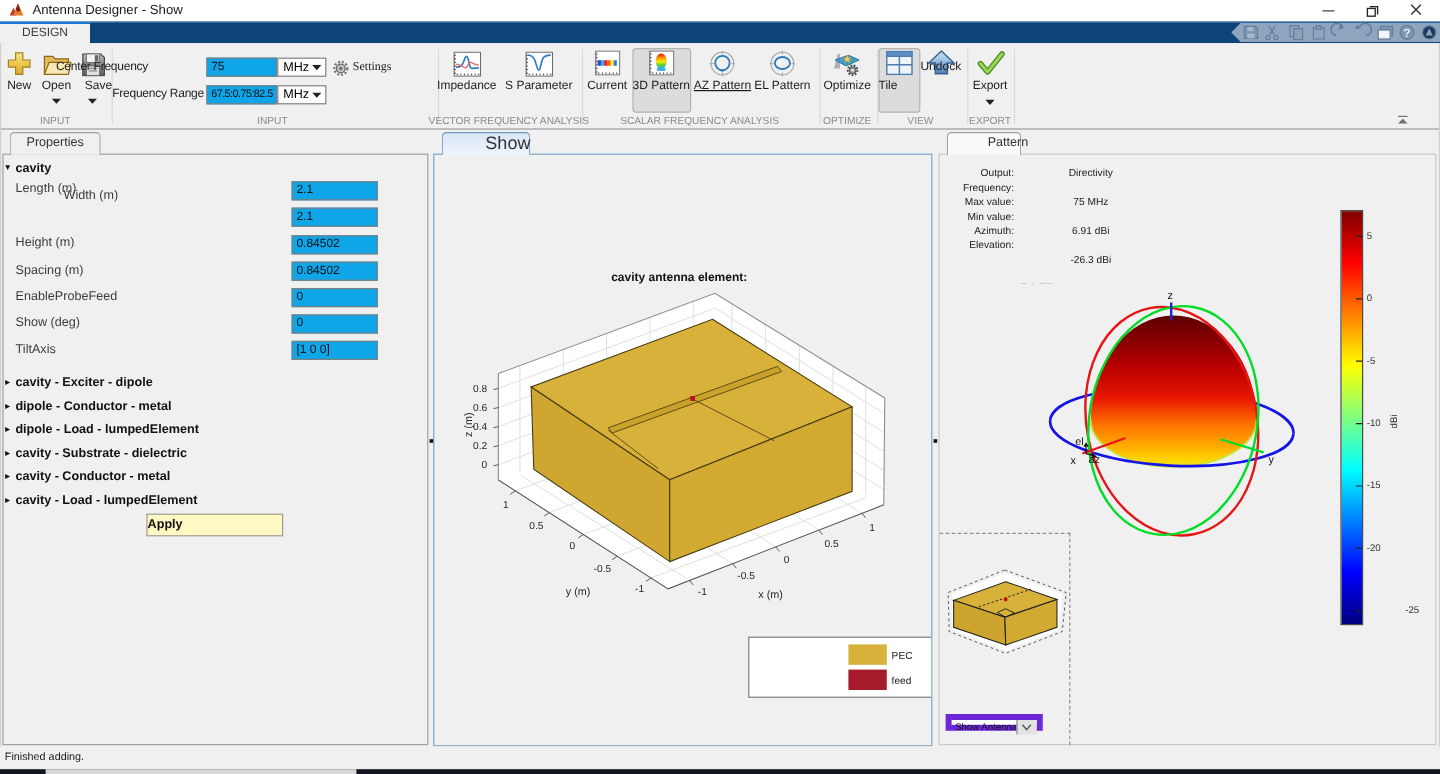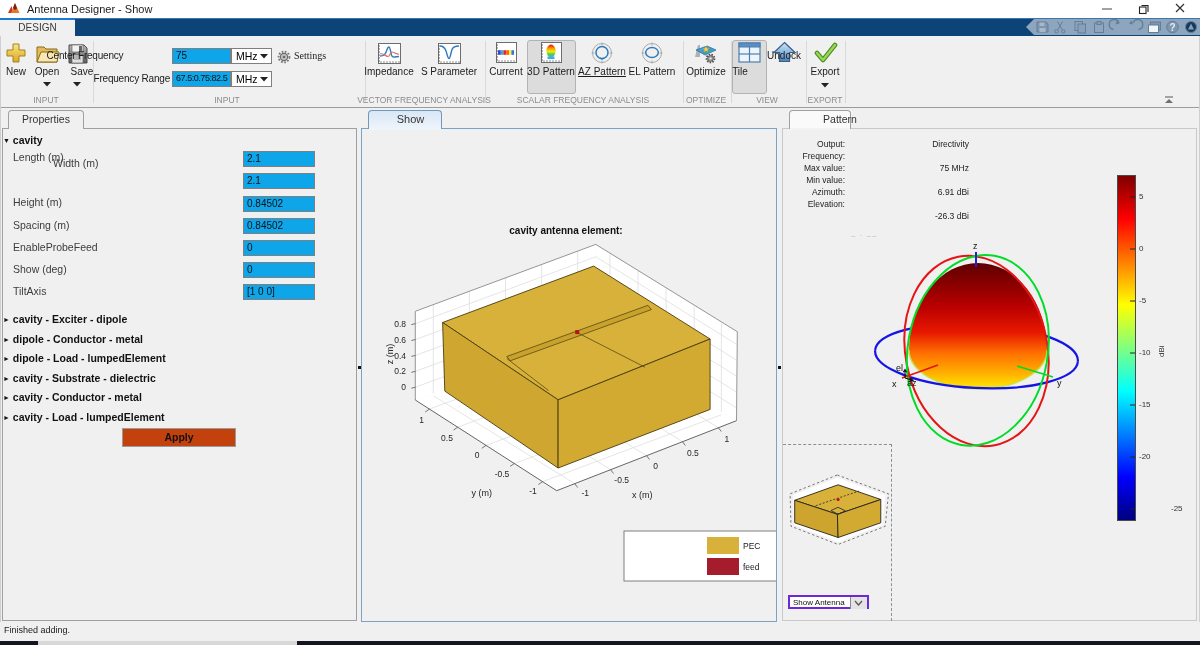--- a/index.html
+++ b/index.html
@@ -283,27 +283,27 @@
 <div class="fld" style="left:243px;top:218px;width:67px;height:14px;">0.84502</div>
 <div class="fld" style="left:243px;top:240px;width:67px;height:14px;">0</div>
 <div class="fld" style="left:243px;top:262px;width:67px;height:14px;">0</div>
 <div class="fld" style="left:243px;top:284px;width:67px;height:14px;">[1 0 0]</div>
 <div class="pbold" style="left:3px;top:313px;"><span class="tri">►</span> cavity - Exciter - dipole</div>
 <div class="pbold" style="left:3px;top:332.5px;"><span class="tri">►</span> dipole - Conductor - metal</div>
 <div class="pbold" style="left:3px;top:352px;"><span class="tri">►</span> dipole - Load - lumpedElement</div>
 <div class="pbold" style="left:3px;top:371.5px;"><span class="tri">►</span> cavity - Substrate - dielectric</div>
 <div class="pbold" style="left:3px;top:391px;"><span class="tri">►</span> cavity - Conductor - metal</div>
 <div class="pbold" style="left:3px;top:410.5px;"><span class="tri">►</span> cavity - Load - lumpedElement</div>
-<div class="ab" style="left:122px;top:428px;width:114px;height:19px;background:#c2410c;border:1px solid #9b9b9b;box-sizing:border-box;
-     font-size:10.5px;font-weight:bold;color:#111;text-align:center;line-height:17px;">Apply</div>
+<div class="ab" style="left:122px;top:428px;width:114px;height:19px;background:#fef9c3;border:1px solid #9b9b9b;box-sizing:border-box;
+     font-size:10.5px;font-weight:bold;color:#111;text-align:left;line-height:17px;">Apply</div>
 
 <div class="ab" style="left:361px;top:128px;width:416px;height:494px;border:1px solid #7ba3c6;box-sizing:border-box;background:#f0f0f0;"></div>
 <div class="ab" style="left:368px;top:110px;width:74px;height:19px;background:linear-gradient(#d9e7f6,#eef4fb);border:1px solid #6f99bc;border-bottom:none;border-radius:4px 4px 0 0;box-sizing:border-box;"></div>
 <div class="ab" style="left:369px;top:128px;width:72px;height:2px;background:#eef4fb;"></div>
-<div class="ab" style="left:368px;top:110px;width:74px;height:18px;font-size:11px;color:#333;text-align:center;padding-left:11px;box-sizing:border-box;line-height:19px;">Show</div>
+<div class="ab" style="left:368px;top:110px;width:74px;height:18px;font-size:15px;color:#333;text-align:right;padding-left:11px;box-sizing:border-box;line-height:19px;">Show</div>
 <svg class="ab" style="left:362px;top:110px" width="414" height="511" viewBox="0 0 414 511">
 
   <polygon points="53.3,201.3 233.8,134.4 233.8,223.1 53.3,290" fill="#ffffff" stroke="none"></polygon>
   <polygon points="233.8,134.4 375.3,221.7 374.5,310.7 233.8,223.1" fill="#ffffff" stroke="none"></polygon>
   <polygon points="53.3,290 233.8,223.1 374.5,310.7 194.7,380.7" fill="#ffffff" stroke="none"></polygon>
 
   <g stroke="#dedede" stroke-width="0.8" fill="none">
     <path d="M53.3 277.3 L233.8 210.4 L374.5 297.9"></path>
     <path d="M53.3 261.4 L233.8 194.5 L374.5 282"></path>
     <path d="M53.3 245.5 L233.8 178.6 L374.5 266.1"></path>
@@ -373,21 +373,21 @@
 <div class="ab" style="left:778px;top:366px;width:3px;height:3px;background:#111;"></div>
 <div class="ab" style="left:358px;top:366px;width:3px;height:3px;background:#111;"></div>
 
 <div class="ab" style="left:782px;top:128px;width:415px;height:493px;border:1px solid #c9c9c9;box-sizing:border-box;background:#f0f0f0;"></div>
 <div class="ab" style="left:789px;top:110px;width:62px;height:19px;background:#fafafa;border:1px solid #a0a0a0;border-bottom:none;border-radius:4px 4px 0 0;box-sizing:border-box;"></div>
 <div class="ab" style="left:790px;top:128px;width:60px;height:2px;background:#f3f3f3;"></div>
 <div class="ab" style="left:789px;top:110px;width:62px;height:18px;font-size:10.5px;color:#333;text-align:center;line-height:19px;margin-left:20px;">Pattern</div>
 
 <div class="ab" style="left:700px;top:138px;width:145px;text-align:right;font-size:8.5px;color:#222;line-height:12px;">
 Output:<br>Frequency:<br>Max value:<br>Min value:<br>Azimuth:<br>Elevation:</div>
-<div class="ab" style="left:849px;top:138px;width:120px;text-align:right;font-size:8.5px;color:#222;line-height:12px;">
+<div class="ab" style="left:849px;top:138px;width:120px;text-align:center;font-size:8.5px;color:#222;line-height:12px;">
 Directivity<br>&nbsp;<br>75 MHz<br>&nbsp;<br>6.91 dBi<br>&nbsp;<br>-26.3 dBi</div>
 <div class="ab" style="left:851px;top:231px;font-size:8px;color:#b9b9b9;letter-spacing:1px;">– · ––</div>
 
 <svg class="ab" style="left:843px;top:230px" width="250" height="230" viewBox="0 0 250 230">
   <defs>
     <linearGradient id="dome" x1="0" y1="0" x2="0" y2="1">
       <stop offset="0" stop-color="#5e0000"></stop>
         <stop offset="0.16" stop-color="#870000"></stop>
       <stop offset="0.35" stop-color="#bb0000"></stop>
         <stop offset="0.55" stop-color="#e81800"></stop>
@@ -446,21 +446,21 @@
 <svg class="ab" style="left:783px;top:460px" width="112" height="100" viewBox="0 0 112 100">
   <polygon points="54.4,17.4 102.4,34.9 99.3,65.1 55.1,82.2 10.9,65.1 10.2,34.9" fill="#ffffff"></polygon>
   <polygon points="54.3,15.0 105.5,33.8 102.2,66.3 55.1,84.5 8.0,66.3 7.1,33.8" fill="none" stroke="#555" stroke-width="0.8" stroke-dasharray="2.4 2.4"></polygon>
   <polygon points="55.1,24.8 97.8,39.5 54.4,54.3 11.7,40.3" fill="#d8b13b" stroke="#232323" stroke-width="0.9"></polygon>
   <polygon points="11.7,40.3 54.4,54.3 55.1,77.5 11.7,62.8" fill="#cda42d" stroke="#232323" stroke-width="0.9"></polygon>
   <polygon points="54.4,54.3 97.8,39.5 97.8,62.8 55.1,77.5" fill="#d2aa31" stroke="#232323" stroke-width="0.9"></polygon>
   <line x1="32.7" y1="45.7" x2="76.1" y2="31" stroke="#232323" stroke-width="0.8" stroke-dasharray="2 1.7"></line>
   <circle cx="55.1" cy="39.5" r="1.6" fill="#cc1111"></circle>
   <polygon points="48,50.5 55,47.3 62.3,50.8 55.2,54.3" fill="none" stroke="#232323" stroke-width="0.8"></polygon>
 </svg>
-<div class="ab" style="left:788px;top:595px;width:81px;height:14px;background:#fff;border:2px solid #6d28d9;box-sizing:border-box;">
+<div class="ab" style="left:788px;top:595px;width:81px;height:14px;background:#fff;border:5px solid #6d28d9;box-sizing:border-box;">
   <span style="position:absolute;left:3px;top:1px;font-size:8px;color:#111;">Show Antenna</span>
   <span style="position:absolute;right:0;top:0;width:16px;height:12px;background:#e3e3e3;border-left:1px solid #8a8a8a;"></span>
   <svg style="position:absolute;right:4px;top:3px" width="9" height="7">
       <path d="M1 1 L4.5 5 L8 1" fill="none" stroke="#555" stroke-width="1.2"></path>
     </svg>
 </div>
 
 <div class="ab" style="left:0;top:36px;width:1px;height:605px;background:#cfcfcf;"></div>
 <div class="ab" style="left:1199px;top:36px;width:1px;height:605px;background:#cfcfcf;"></div>
 

